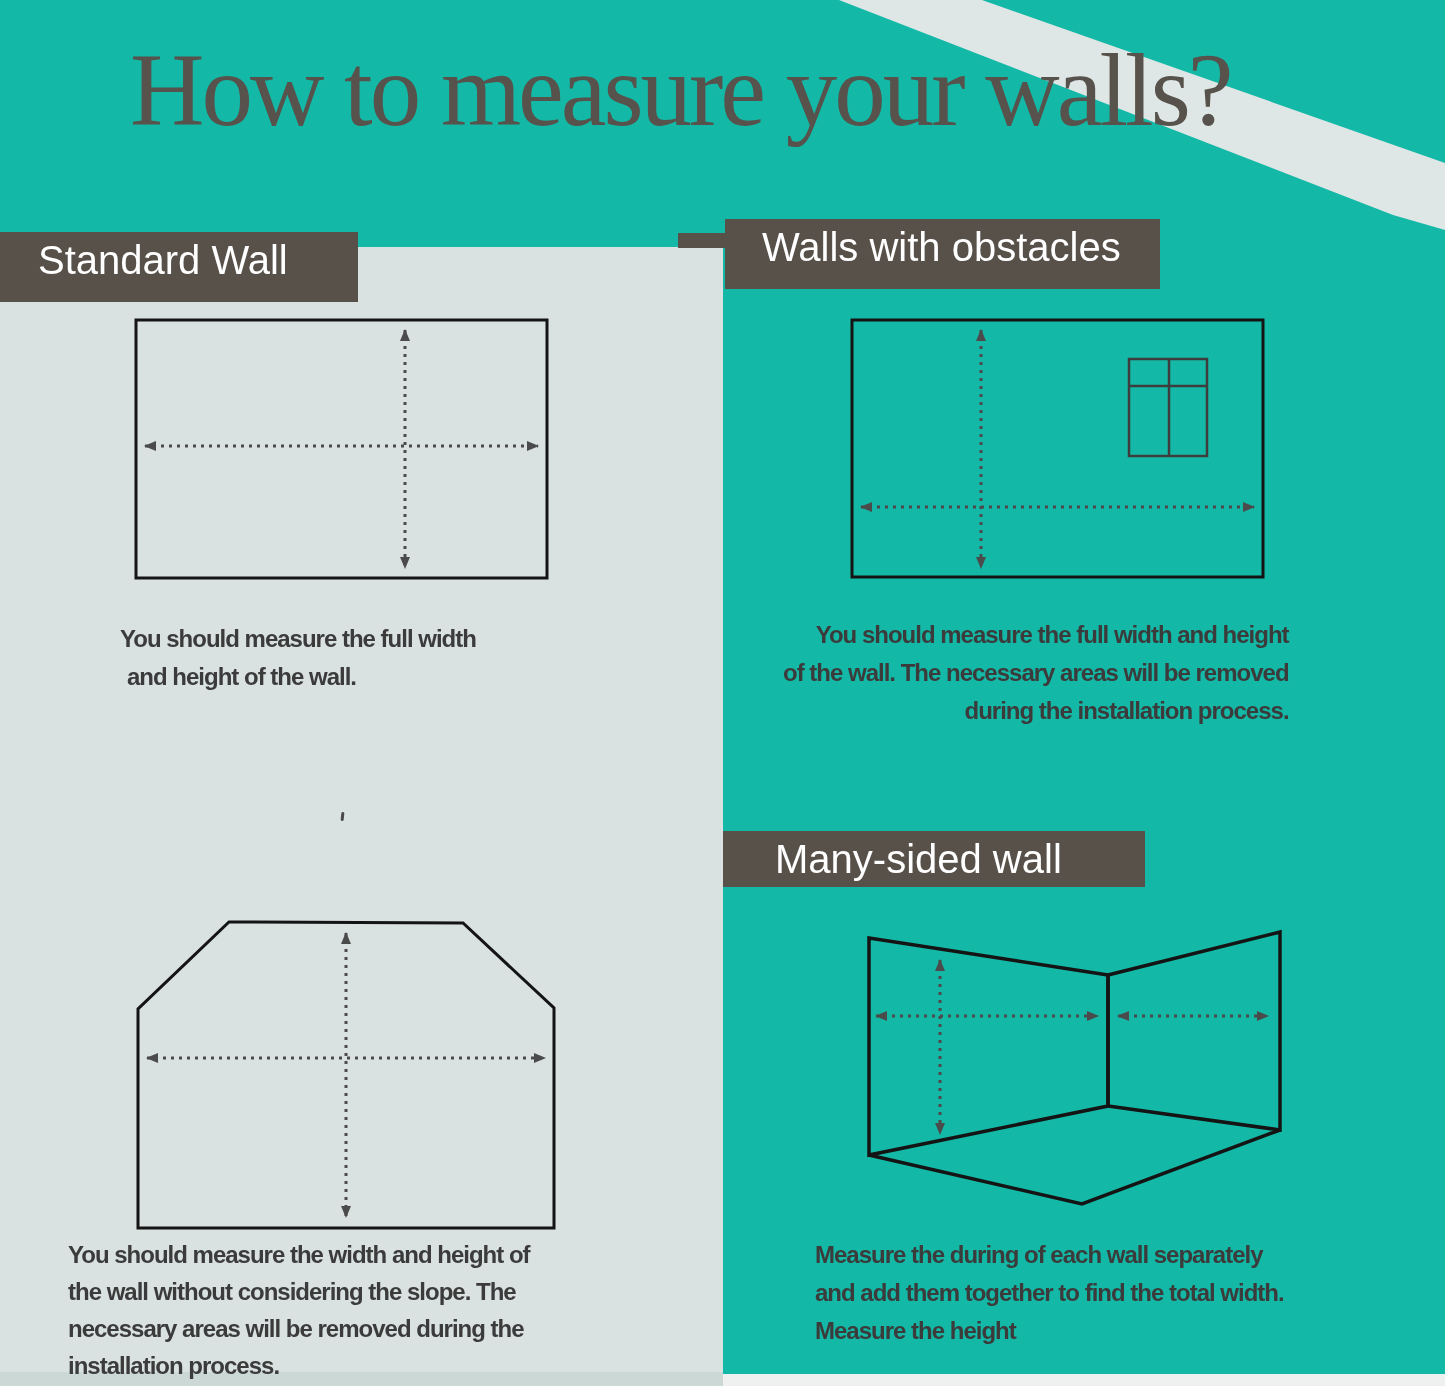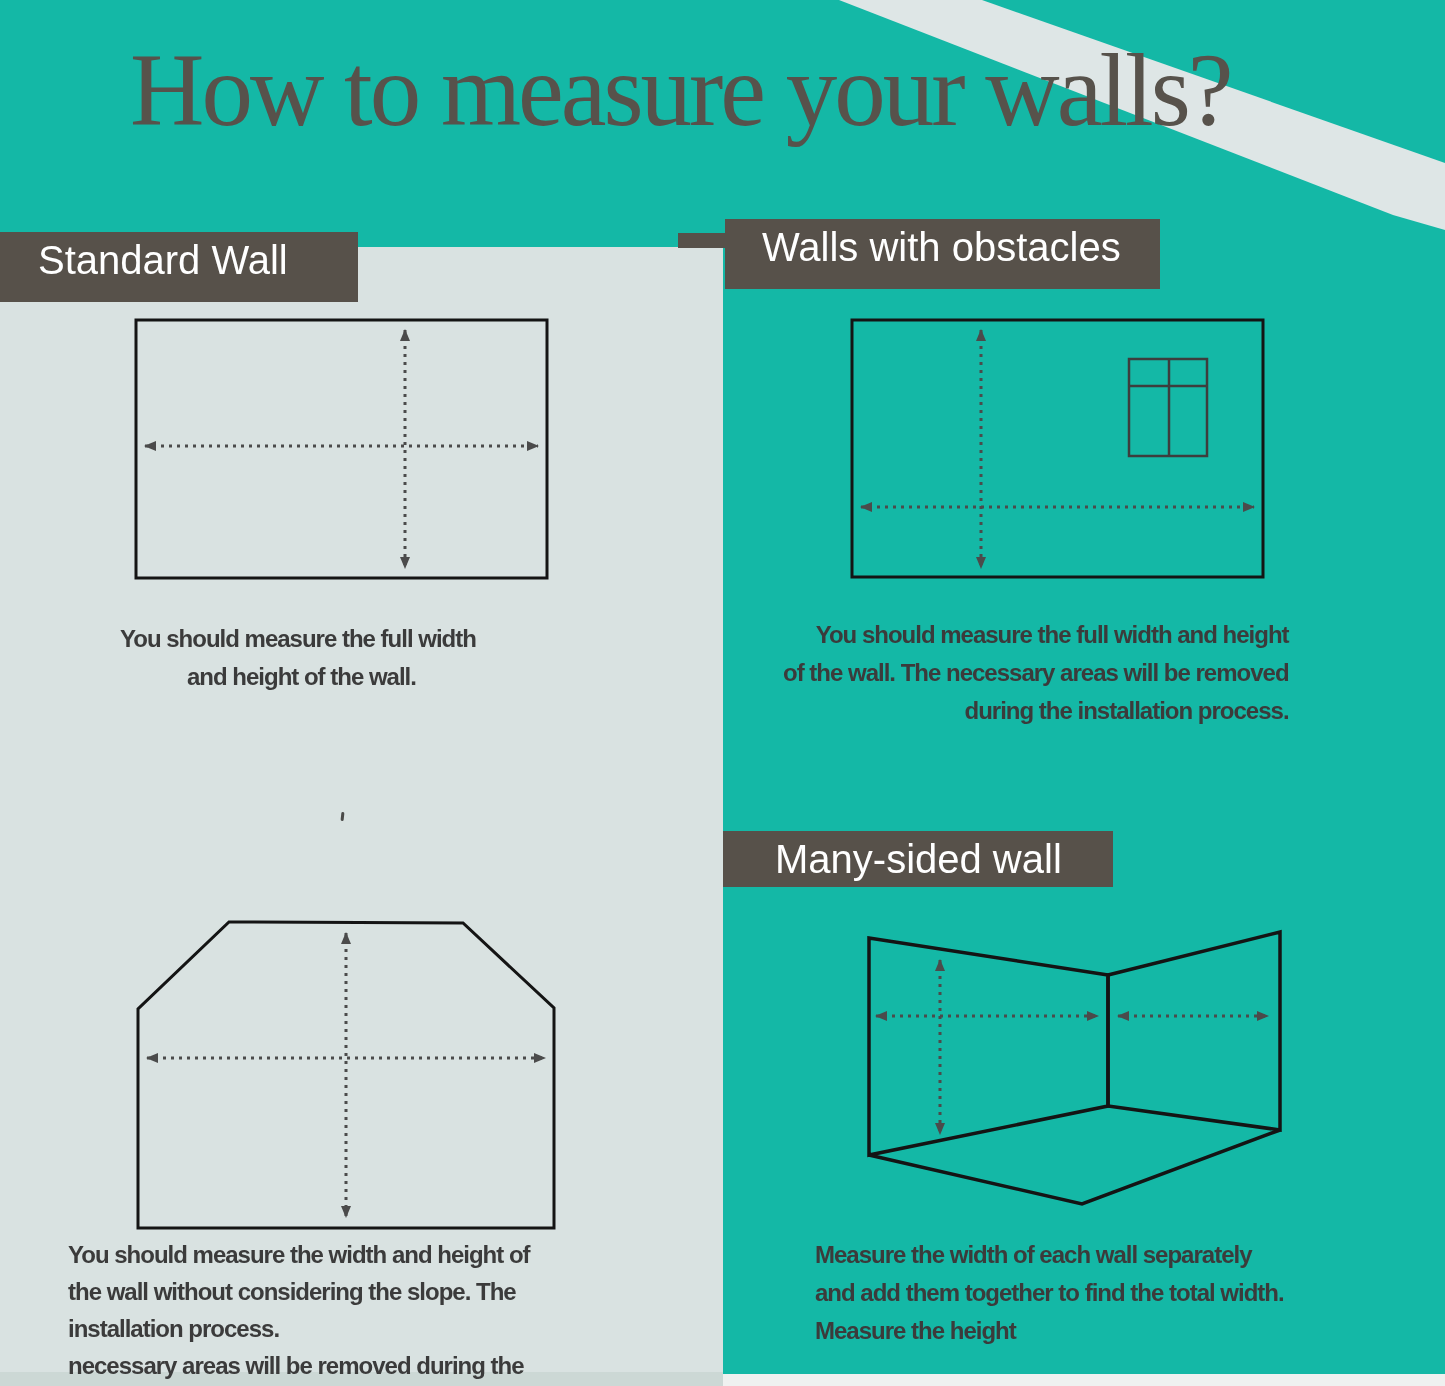--- a/index.html
+++ b/index.html
@@ -43,31 +43,31 @@
     color:#ffffff;
     font-size:40px;
     font-weight:400;
     white-space:nowrap;
   }
   .bar span { display:block; }
   .bar-standard { left:0; top:232px; width:358px; height:70px; line-height:56px; padding-left:38px; box-sizing:border-box; }
   .bar-obstacles { left:725px; top:219px; width:435px; height:70px; line-height:57px; padding-left:37px; box-sizing:border-box; }
   .bar-obstacles-step { position:absolute; left:678px; top:233px; width:47px; height:15px; background:#57514a; }
   .bar-sloping { left:0; top:828px; width:355px; height:59px; line-height:59px; padding-left:60px; box-sizing:border-box; }
-  .bar-many { left:723px; top:831px; width:390px; height:56px; line-height:56px; padding-left:52px; box-sizing:border-box; }
+  .bar-many { left:723px; top:831px; width:422px; height:56px; line-height:56px; padding-left:52px; box-sizing:border-box; }
   .desc {
     position:absolute;
     color:#3b3b3b;
     font-size:24px; font-weight:bold;
     letter-spacing:-1px;
     line-height:38px;
     white-space:nowrap;
   }
   .desc-standard { left:120px; top:620px; }
-  .desc-standard div:nth-child(2) { padding-left:7px;text-align:center; }
+  .desc-standard div:nth-child(2) { padding-left:7px; }
   .desc-obstacles { left:783px; top:616px;text-align:right; }
   .desc-sloping { left:68px; top:1236px; line-height:37px; }
   .desc-many { left:815px; top:1236px; }
   .tick-mark {
     position:absolute; left:341px; top:812px;
     width:3px; height:9px; border-radius:2px;
     background:#4a4a48;
     transform:rotate(6deg);
   }
 </style>
@@ -104,25 +104,25 @@
     <div>and height of the wall.</div>
   </div>
   <div class="desc desc-obstacles">
     <div>You should measure the full width and height</div>
     <div>of the wall. The necessary areas will be removed</div>
     <div>during the installation process.</div>
   </div>
   <div class="desc desc-sloping">
     <div>You should measure the width and height of</div>
     <div>the wall without considering the slope. The</div>
+    <div>necessary areas will be removed during the</div>
     <div>installation process.</div>
-    <div>necessary areas will be removed during the</div>
   </div>
   <div class="desc desc-many">
-    <div>Measure the width of each wall separately</div>
+    <div>Measure the during of each wall separately</div>
     <div>and add them together to find the total width.</div>
     <div>Measure the height</div>
   </div>
 
   <svg class="layer" viewBox="0 0 1445 1386" aria-hidden="true">
     <defs>
       <marker id="ah" markerWidth="13" markerHeight="11" refX="11" refY="5" orient="auto" markerUnits="userSpaceOnUse">
         <path d="M0,0 L12,5 L0,10 Z" fill="#4b4b4b"></path>
       </marker>
       <marker id="ah-r" markerWidth="13" markerHeight="11" refX="1" refY="5" orient="auto" markerUnits="userSpaceOnUse">

